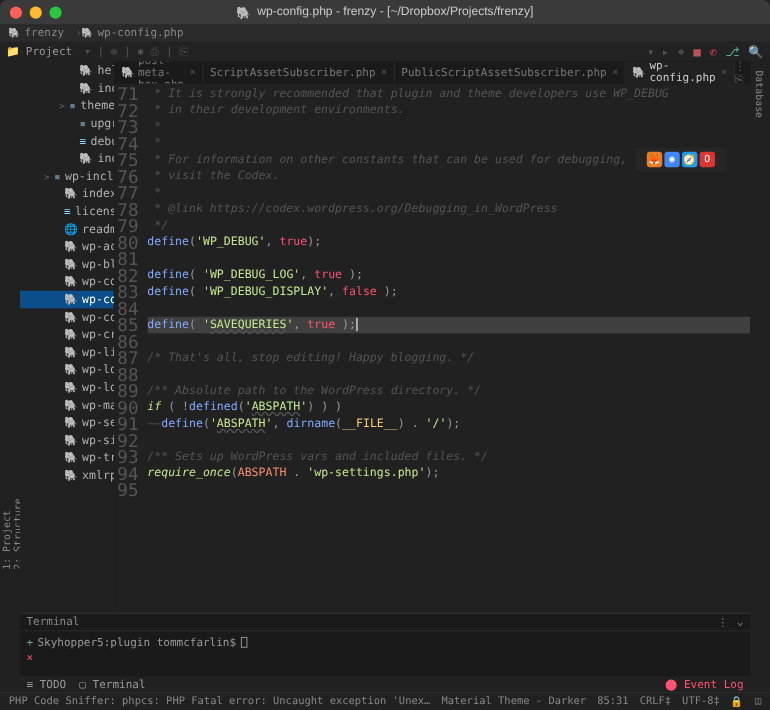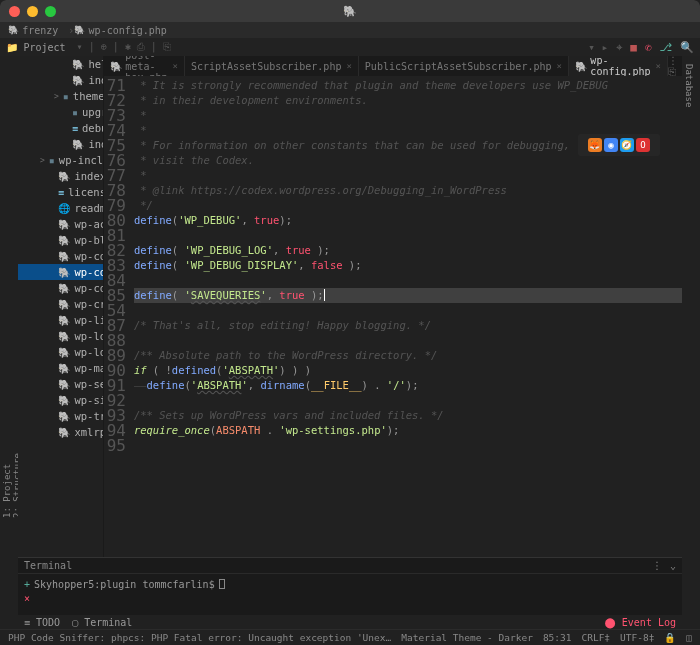--- a/index.html
+++ b/index.html
@@ -56,20 +56,21 @@
 <body>
 
 <div class="titlebar">
   <div class="traffic">
     <div class="red"></div>
     <div class="yellow"></div>
     <div class="green"></div>
   </div>
   <div class="titletext">
     <span style="color:#c792ea">🐘</span>
+    <span>wp-config.php - frenzy - [~/Dropbox/Projects/frenzy]</span>
   </div>
 </div>
 
 <div class="breadcrumbs">
   <span class="crumb">
       <span class="ico">🐘</span>
       <span>frenzy</span>
     </span>
   <span class="arr-r"></span>
   <span class="crumb">
@@ -264,21 +265,21 @@
           <div class="code-line">76</div>
           <div class="code-line">77</div>
           <div class="code-line">78</div>
           <div class="code-line">79</div>
           <div class="code-line">80</div>
           <div class="code-line">81</div>
           <div class="code-line">82</div>
           <div class="code-line">83</div>
           <div class="code-line">84</div>
           <div class="code-line">85</div>
-          <div class="code-line">54</div>
+          <div class="code-line">86</div>
           <div class="code-line">87</div>
           <div class="code-line">88</div>
           <div class="code-line">89</div>
           <div class="code-line">90</div>
           <div class="code-line">91</div>
           <div class="code-line">92</div>
           <div class="code-line">93</div>
           <div class="code-line">94</div>
           <div class="code-line">95</div>
         </div>

